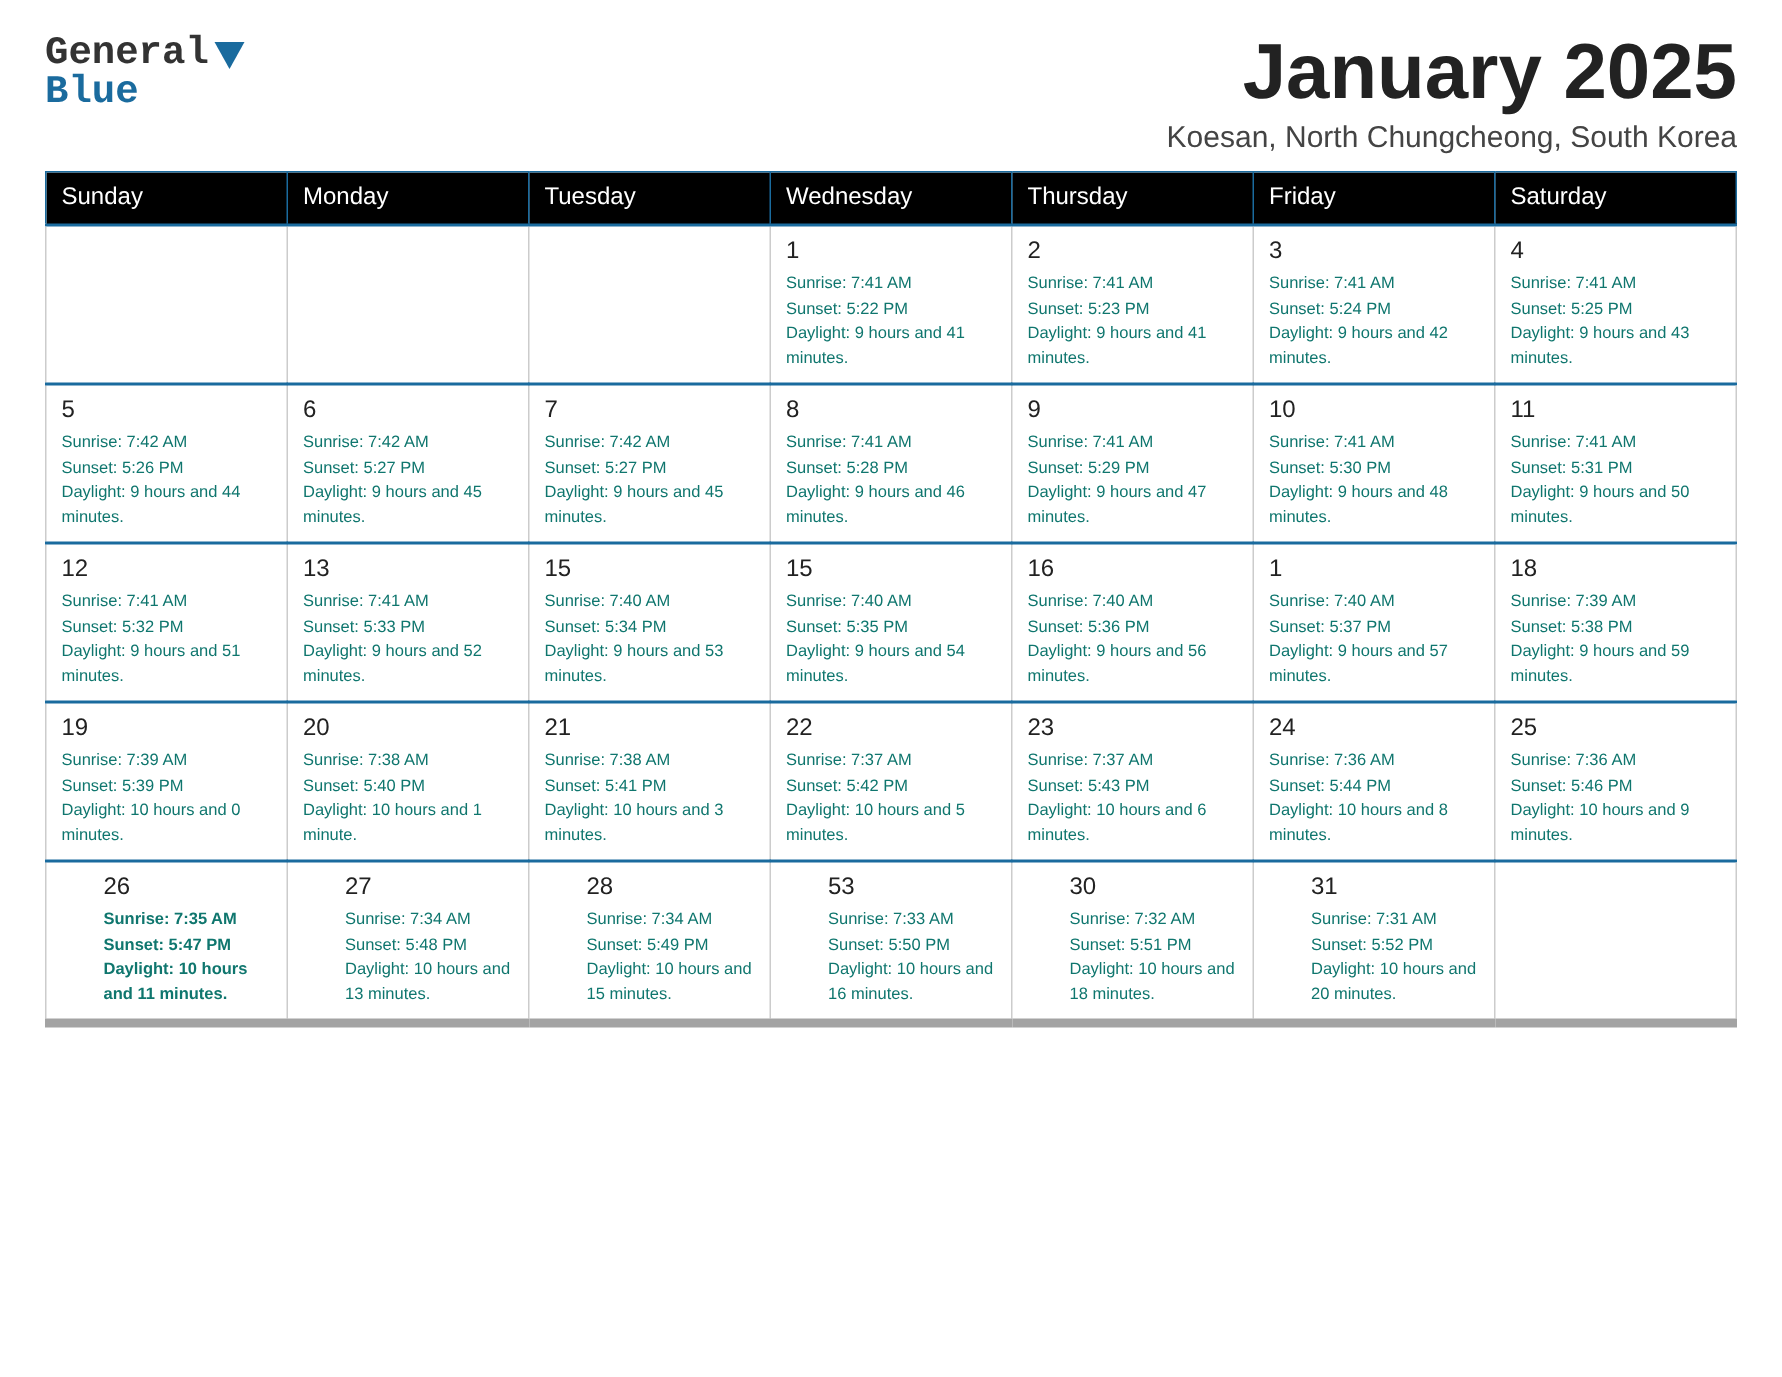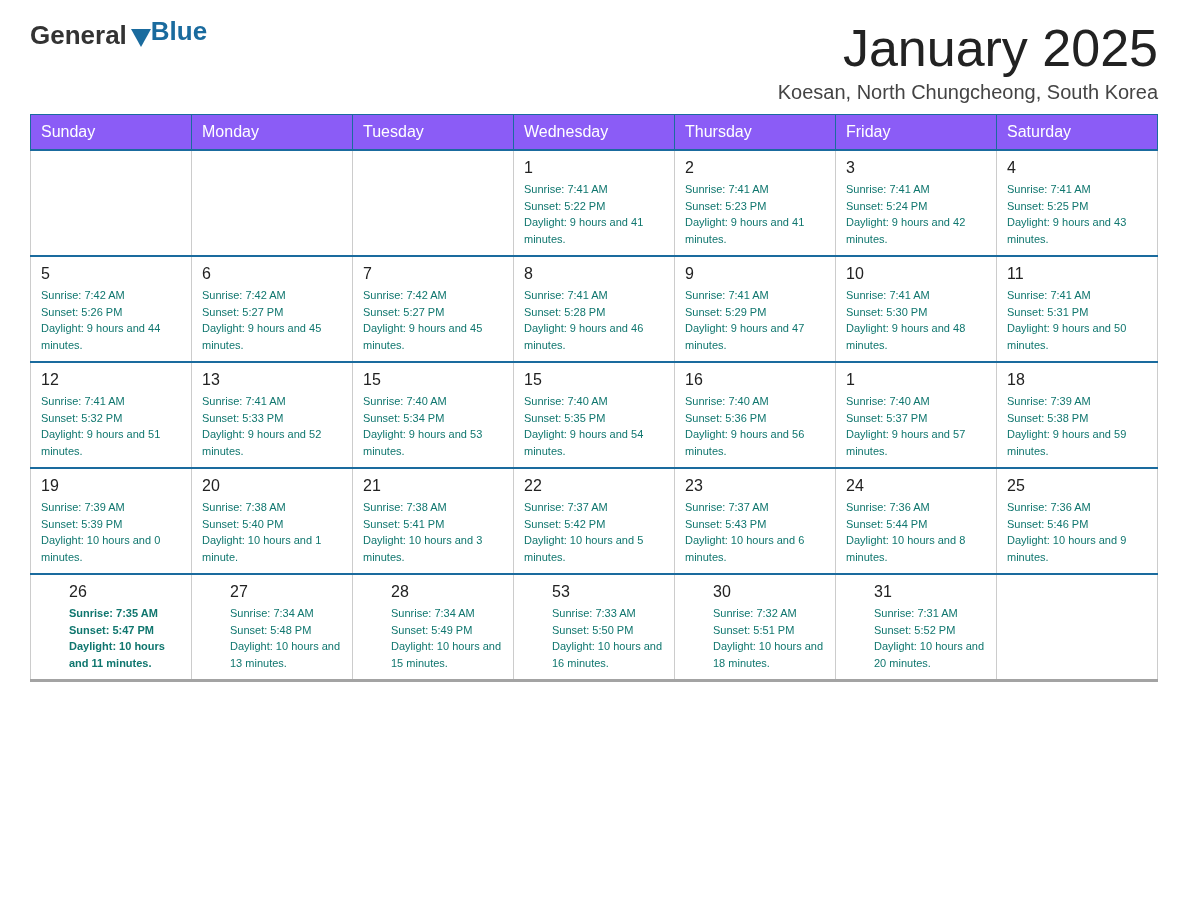--- a/index.html
+++ b/index.html
@@ -11,21 +11,23 @@
       min-height: 918px;
     }
     .header {
       display: flex;
       justify-content: space-between;
       align-items: flex-start;
       margin-bottom: 10px;
     }
     .logo {
       display: flex;
+      flex-direction: column;
       align-items: flex-start;
+      font-family: Liberation Mono, monospace;
     }
     .logo-text {
       display: flex;
       align-items: center;
       gap: 2px;
     }
     .logo-general {
       font-size: 26px;
       font-weight: bold;
       color: #333;
@@ -44,36 +46,36 @@
       font-size: 26px;
       font-weight: bold;
       color: #1a6b9e;
       margin-top: -4px;
     }
     .title-area {
       text-align: right;
     }
     .month-title {
       font-size: 52px;
-      font-weight: normal;
+      font-weight: bold;
       color: #222;
       line-height: 1.1;
     }
     .location-title {
       font-size: 20px;
       color: #444;
       margin-top: 4px;
     }
     .calendar {
       width: 100%;
       border-collapse: collapse;
       margin-top: 10px;
     }
     .calendar thead tr {
-      background-color: #8b5cf6;
+      background-color: #000000;
     }
     .calendar thead th {
       color: #fff;
       font-size: 16px;
       font-weight: normal;
       padding: 8px 10px;
       text-align: left;
       border: 1px solid #1a6b9e;
     }
     .calendar tbody tr {
@@ -89,21 +91,21 @@
       font-size: 13px;
       color: #333;
     }
     .calendar tbody td:first-child {
       border-left: 1px solid #ccc;
     }
     .calendar tbody td:last-child {
       border-right: 1px solid #ccc;
     }
     .calendar tbody tr:last-child td {
-      border-bottom: 3px solid #a3a3a3;
+      border-bottom: 6px solid #a3a3a3;
       padding-left: 38px;
     }
     .day-number {
       font-size: 16px;
       font-weight: normal;
       color: #222;
       display: block;
       margin-bottom: 4px;
     }
     .day-info {

